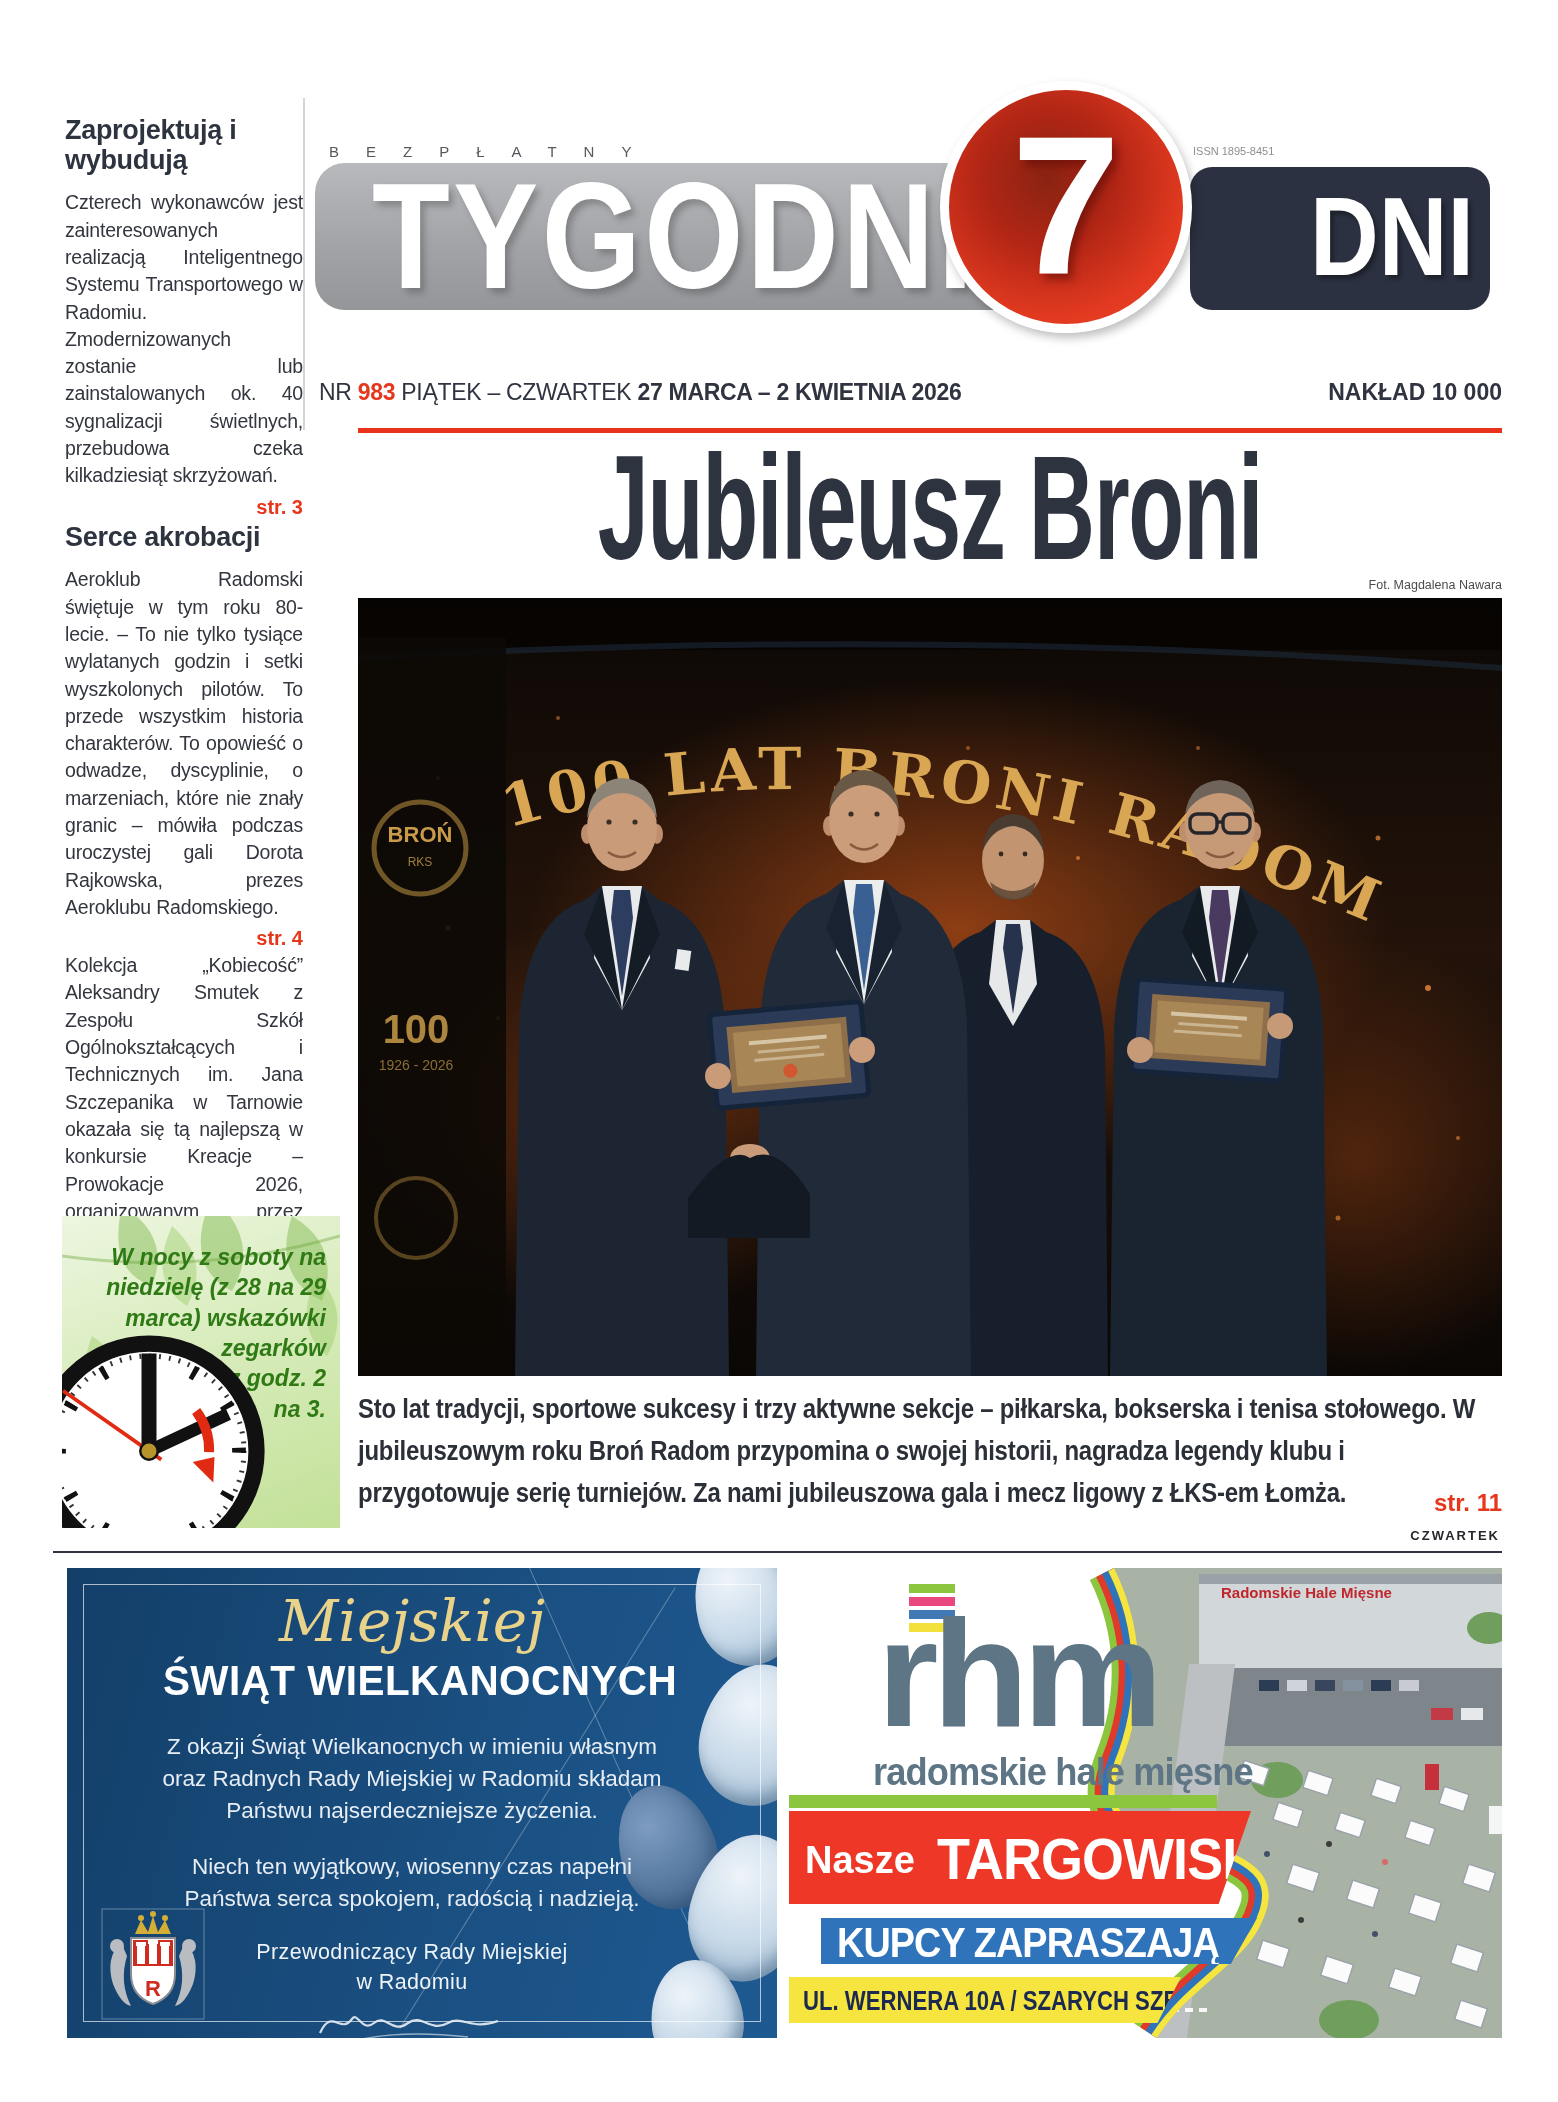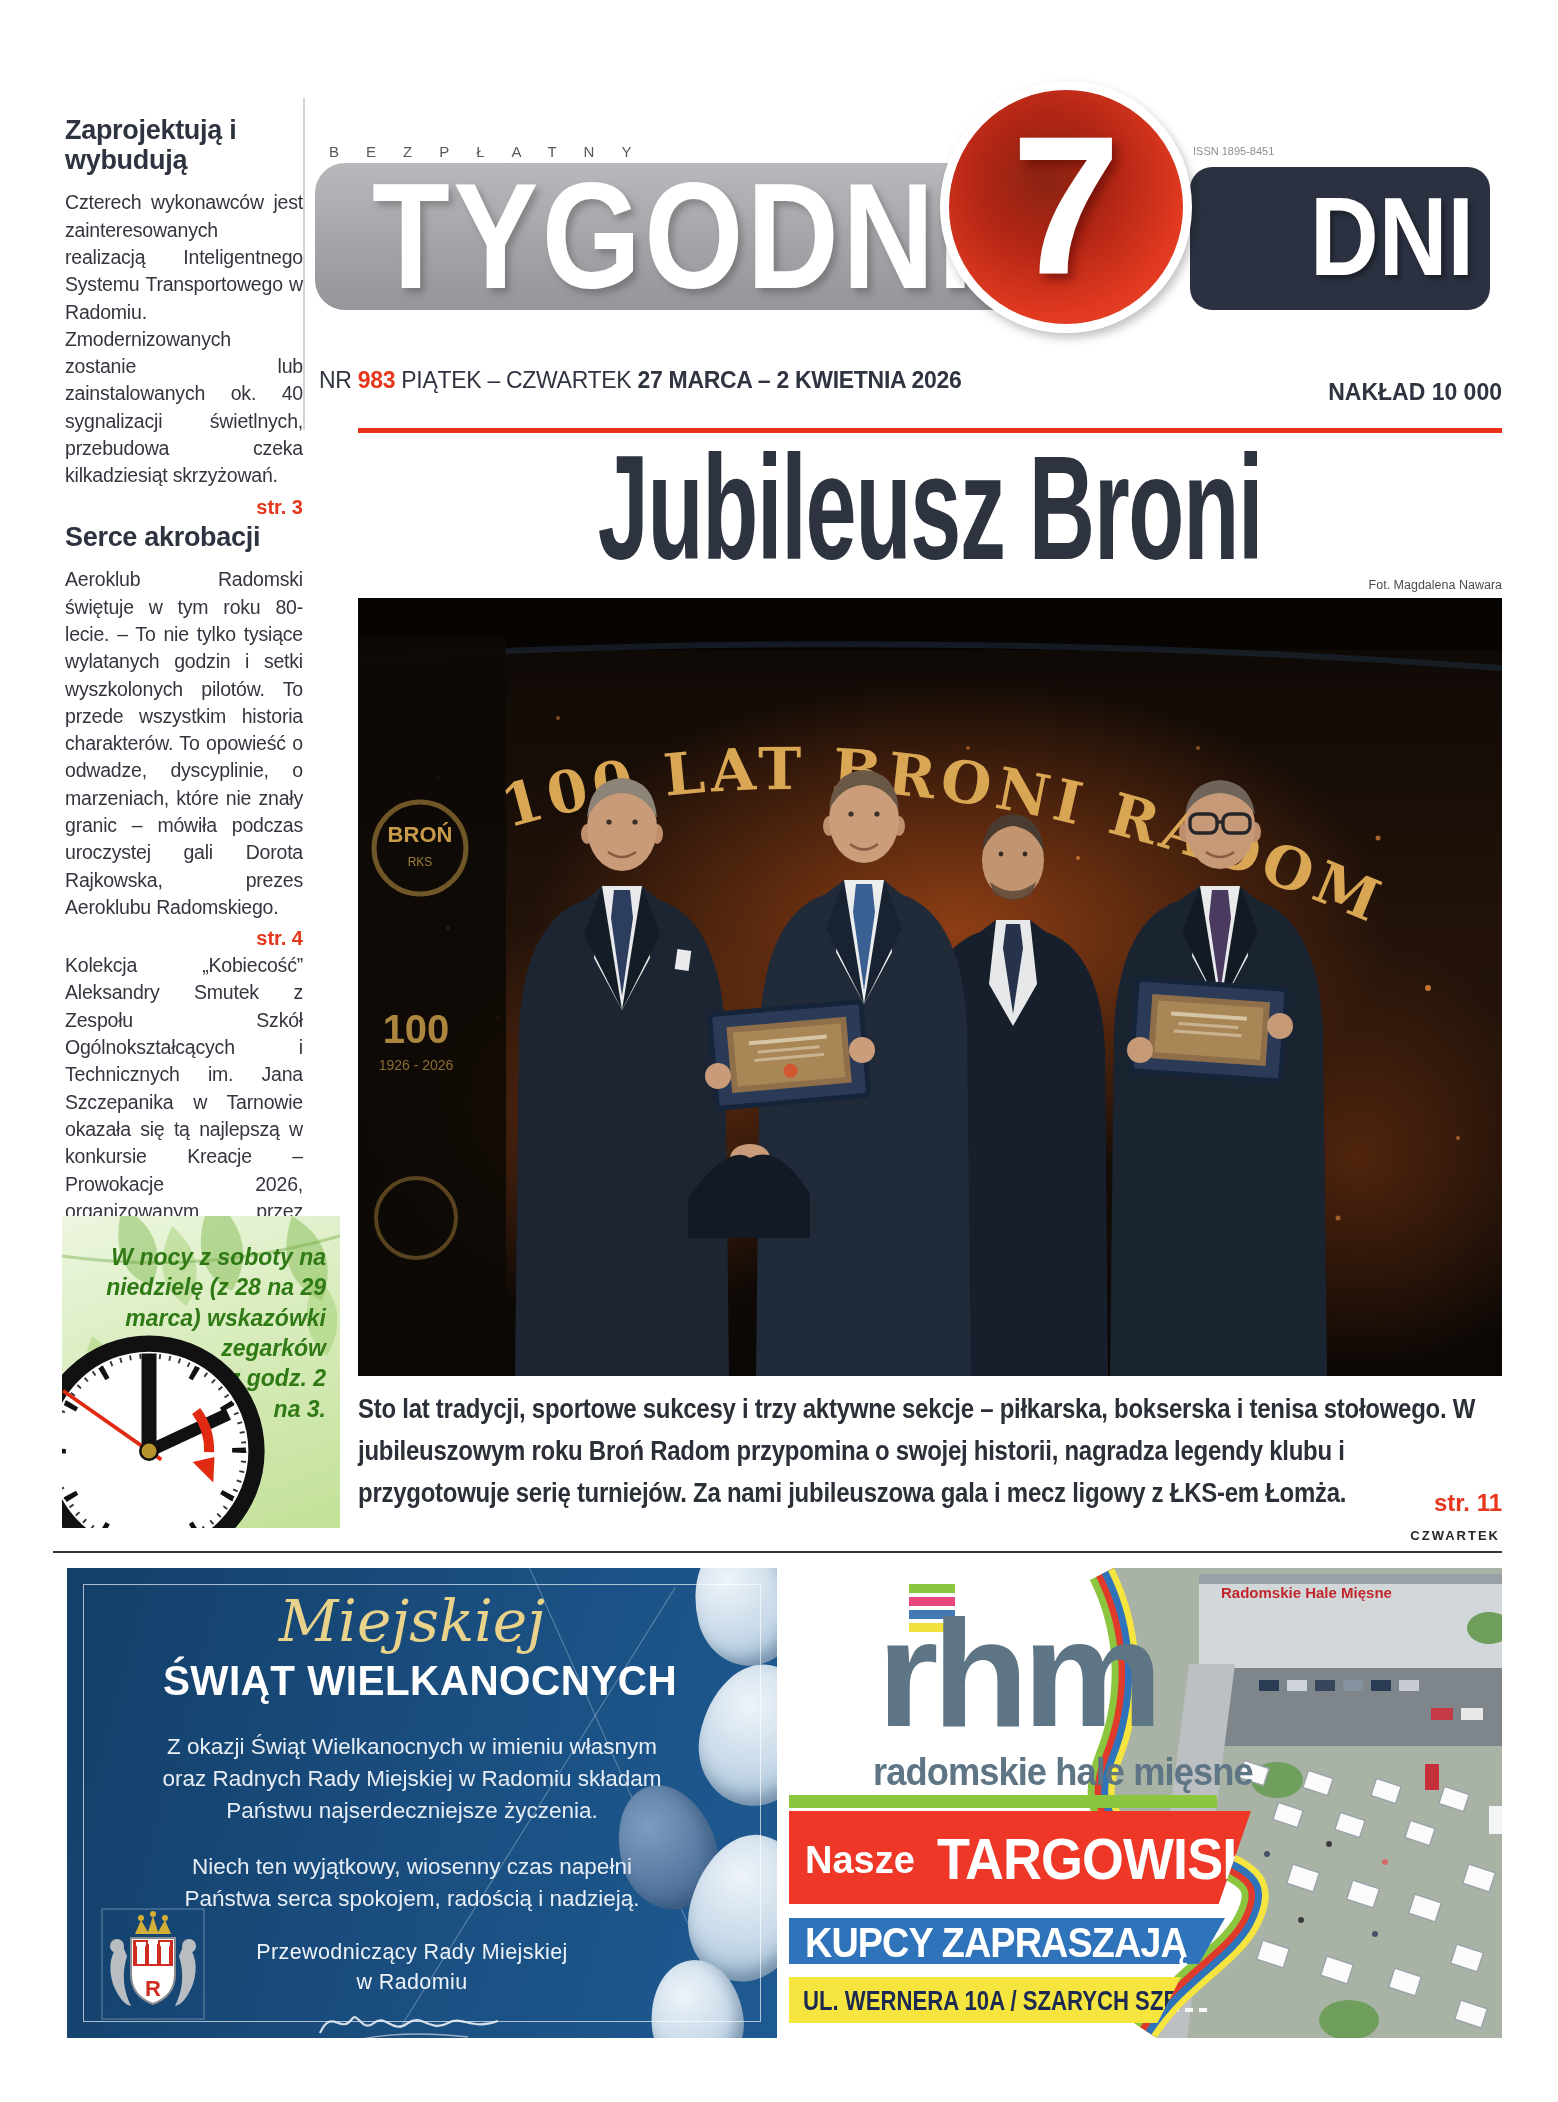--- a/index.html
+++ b/index.html
@@ -32,21 +32,21 @@
             transform:scaleX(.85);transform-origin:center;text-shadow:5px 5px 7px rgba(60,60,60,.35);}
   .issn{position:absolute;left:888px;top:50px;font-size:11px;color:#8d8f93;}
   .dnibox{position:absolute;left:885px;top:72px;width:300px;height:143px;border-radius:22px;background:#2b3140;}
   .dni{position:absolute;right:16px;top:10px;font-weight:bold;font-size:112px;line-height:120px;color:#fff;
        transform:scaleX(.85);transform-origin:right;text-shadow:4px 4px 5px rgba(0,0,0,.35);}
   .logo7-circle{position:absolute;left:635px;top:-14px;width:234px;height:234px;border-radius:50%;
         background:radial-gradient(circle at 42% 38%,#8a2312 0%,#b32615 35%,#e23a20 70%,#e8482c 100%);
         border:9px solid #ffffff;box-shadow:3px 5px 10px rgba(0,0,0,.25);}
   .logo7{position:absolute;width:100%;top:4px;text-align:center;font-weight:bold;font-size:196px;line-height:224px;
          color:#ffffff;text-shadow:5px 6px 8px rgba(90,10,5,.55);}
-  .dateline{position:absolute;left:14px;top:272px;font-size:23px;letter-spacing:-.3px;color:#2f3440;white-space:nowrap;}
+  .dateline{position:absolute;left:14px;top:284px;font-size:23px;letter-spacing:-.3px;color:#2f3440;white-space:nowrap;}
   .dateline .nr-val{color:#e6371c;font-weight:bold;}
   .dateline b{font-weight:bold;}
   .naklad{position:absolute;right:0;top:284px;font-size:23px;font-weight:bold;color:#2f3440;}
 
   
   .redrule{position:absolute;left:358px;top:428px;width:1144px;height:5px;background:#e8321c;}
   .headline{position:absolute;left:358px;top:438px;width:1144px;text-align:center;}
   .headline span{display:inline-block;font-weight:bold;font-size:148px;line-height:140px;color:#2e3340;
                  letter-spacing:-2px;transform:scaleX(.62);transform-origin:center;white-space:nowrap;}
   .credit{position:absolute;right:56px;top:578px;font-size:12.5px;color:#4c4c4c;}
@@ -86,21 +86,21 @@
   .rhm-sub{position:absolute;left:84px;top:182px;font-weight:bold;font-size:39px;color:#5d7584;
            letter-spacing:-1px;transform:scaleX(.93);transform-origin:left;white-space:nowrap;}
   .greenbar{position:absolute;left:0;top:227px;width:428px;height:13px;background:#8cc63f;}
   .band{position:absolute;left:0;color:#fff;white-space:nowrap;}
   .band-red{top:243px;width:462px;height:93px;background:#ee3726;
             clip-path:polygon(0 0,100% 0,93% 100%,0 100%);}
   .band-red .t1{position:absolute;left:16px;top:28px;font-weight:bold;font-size:38px;}
   .band-red .t2{position:absolute;left:148px;top:14px;font-weight:bold;font-size:58px;letter-spacing:-1px;
                 transform:scaleX(.93);transform-origin:left;}
   .band-blue{top:350px;width:436px;height:46px;background:#2f74ba;
-             clip-path:polygon(0 0,100% 0,94% 100%,0 100%);}
+             clip-path:polygon(0 0,100% 0,94% 100%,0 100%);margin-left:32px;}
   .band-blue .t{position:absolute;left:16px;top:1px;font-weight:bold;font-size:42px;letter-spacing:-1px;
                 transform:scaleX(.9);transform-origin:left;}
   .band-yellow{top:409px;width:392px;height:46px;background:#f5e53e;
                clip-path:polygon(0 0,100% 0,94% 100%,0 100%);}
   .band-yellow .t{position:absolute;left:14px;top:9px;font-weight:bold;font-size:27px;color:#1c2a52;
                   transform:scaleX(.82);transform-origin:left;}
 </style>
 </head>
 <body>
 

